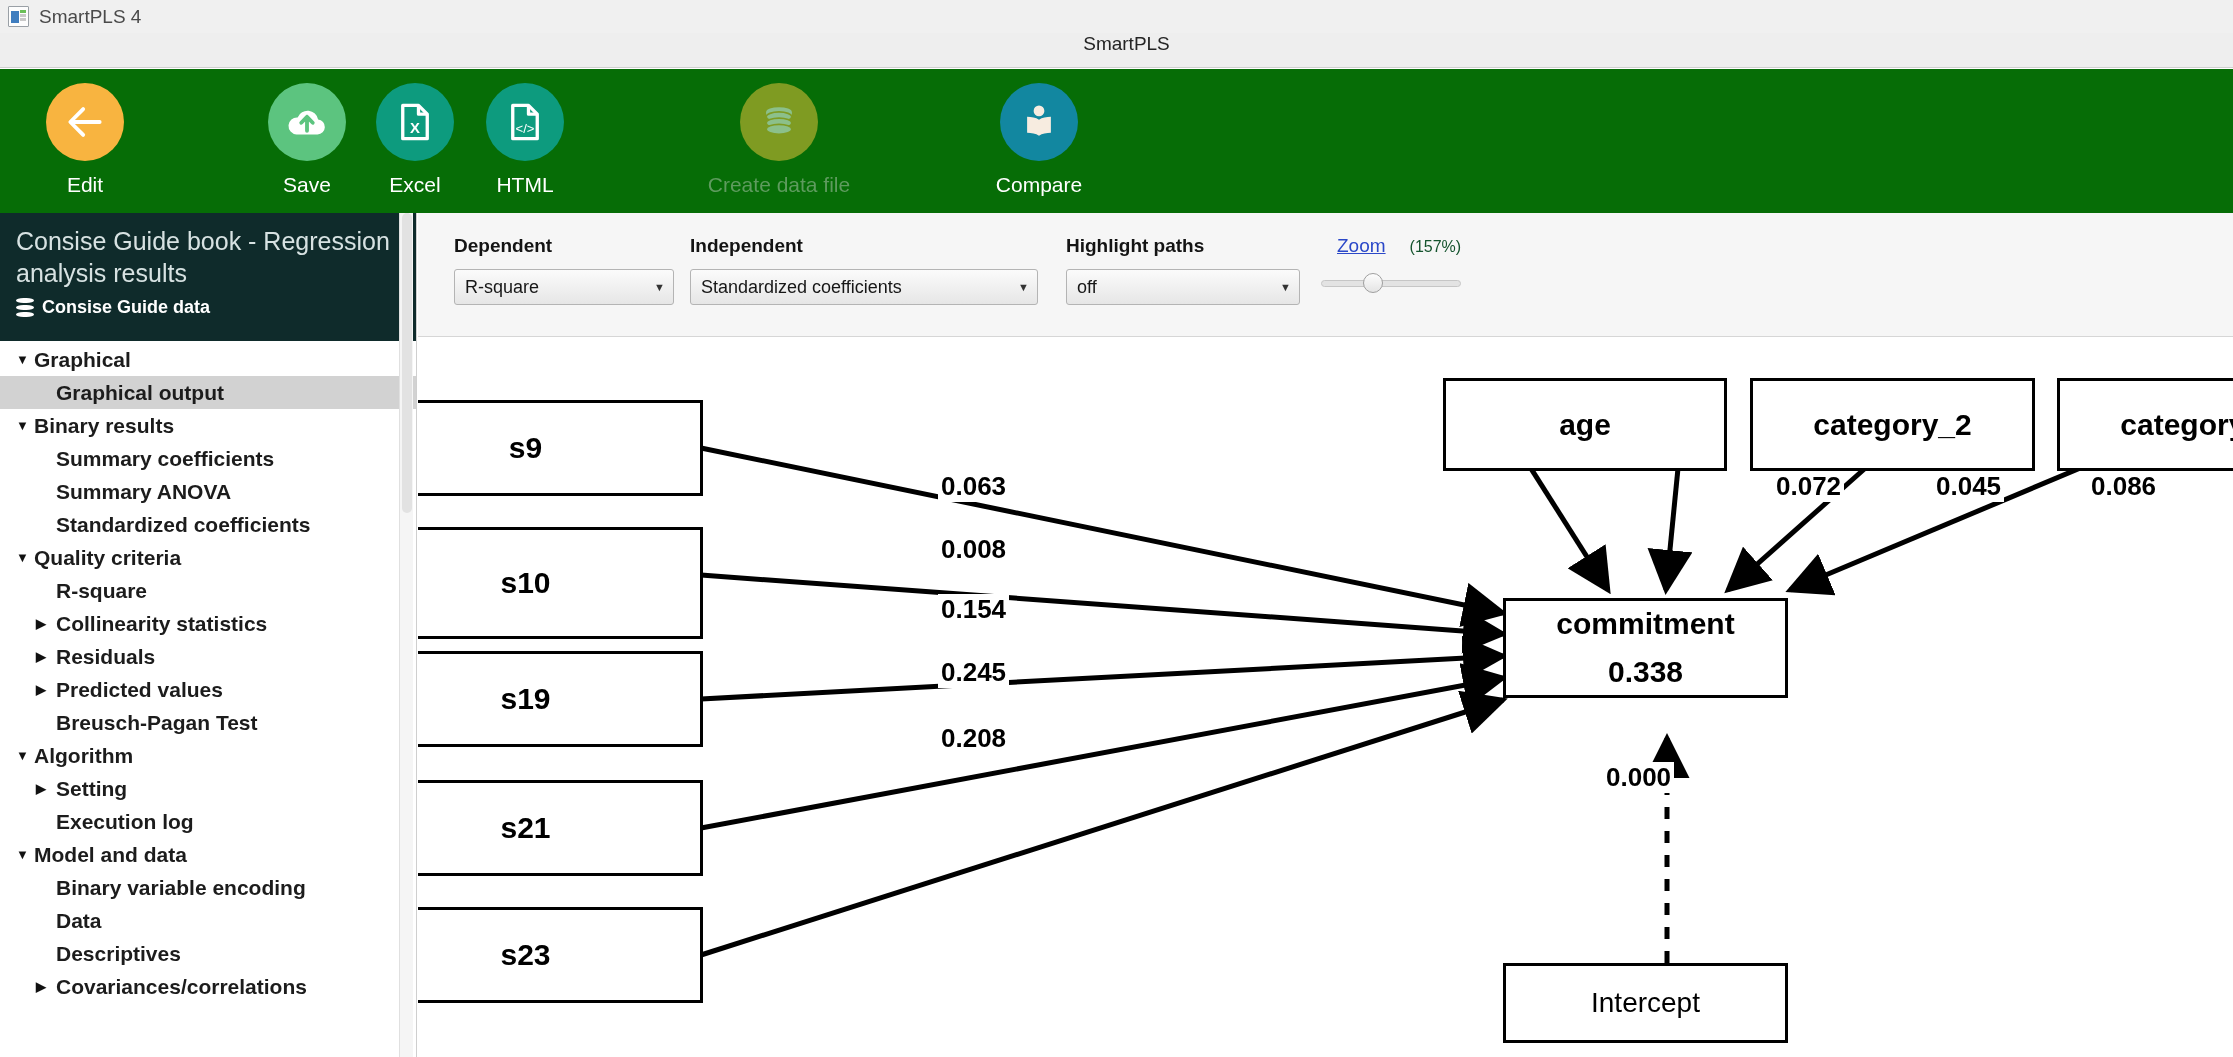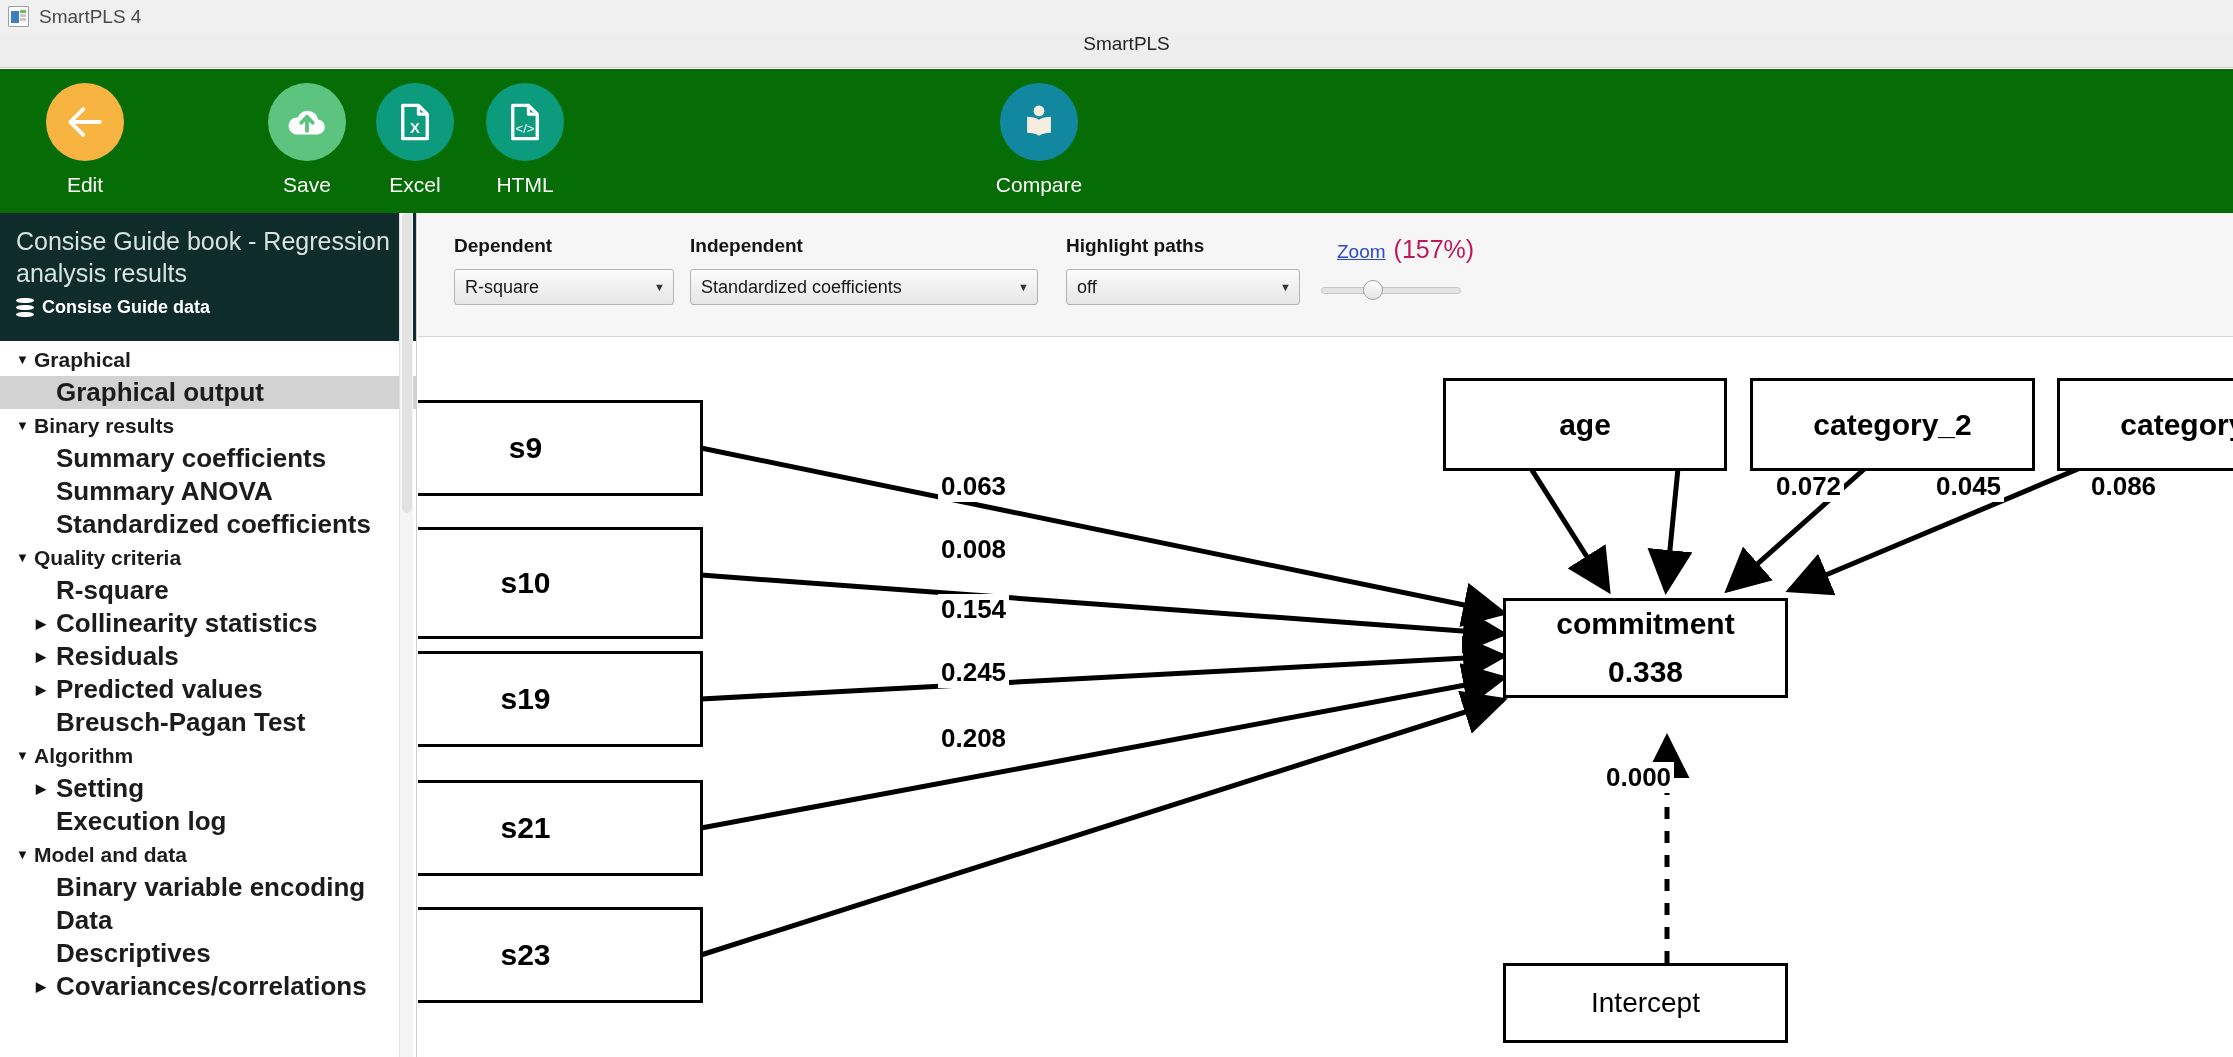--- a/index.html
+++ b/index.html
@@ -83,21 +83,21 @@
     position: absolute; left: 0; width: 18px; height: 5px;
     background: #ffffff; border-radius: 50%/60%;
   }
   .db-icon i:nth-child(1) { top: 0; }
   .db-icon i:nth-child(2) { top: 7px; }
   .db-icon i:nth-child(3) { top: 14px; }
 
   .tree { padding-top: 2px; }
   .tree-node {
     display: flex; align-items: center; height: 33px;
-    font-size: 26px; color: #1c1c1c; cursor: pointer;
+    font-size: 21px; color: #1c1c1c; cursor: pointer;
   }
   .tree-node.group { font-weight: 700; font-size: 21px; padding-left: 16px; }
   .tree-node.leaf  { font-weight: 700; padding-left: 56px; }
   .tree-node.leaf.has-arrow { padding-left: 36px; }
   .tree-node.selected { background: #d2d2d2; }
   .tri { width: 18px; flex: none; display: inline-block; font-size: 13px; color: #111; }
   .tri.down::before { content: "\25BC"; }
   .tri.right::before { content: "\25B6"; }
   .tree-node.leaf.has-arrow .tri { margin-right: 2px; }
 
@@ -121,21 +121,21 @@
     margin-top: 12px; height: 36px;
     background: linear-gradient(#fbfbfb, #e6e6e6);
     border: 1px solid #b4b4b4; border-radius: 3px;
     display: flex; align-items: center; justify-content: space-between;
     padding: 0 8px 0 10px; font-size: 18px; color: #171717; cursor: pointer;
   }
   .caret { font-size: 11px; color: #333; }
   .zoom-link {
     font-size: 19px; color: #2b48c8; text-decoration: underline; cursor: pointer;
   }
-  .zoom-pct { font-size: 25px; color: #be185d; }
+  .zoom-pct { font-size: 16px; color: #14532d; margin-left: 16px; }
   .slider { position: relative; margin-top: 16px; width: 140px; height: 20px; cursor: pointer; }
   .slider .track {
     position: absolute; left: 0; top: 7px; width: 140px; height: 7px;
     background: #e3e3e3; border: 1px solid #c6c6c6; border-radius: 4px;
   }
   .slider .knob {
     position: absolute; left: 42px; top: 0; width: 20px; height: 20px;
     border-radius: 50%; background: linear-gradient(#fdfdfd,#e4e4e4);
     border: 1px solid #9f9f9f;
   }
@@ -212,20 +212,32 @@
       <div class="circle" style="background:#0d9b7e">
         <svg width="42" height="42" viewBox="0 0 24 24">
           <path d="M5 2.5h9l5 5v14H5z" fill="none" stroke="#fff" stroke-width="1.9" stroke-linejoin="round"></path>
           <path d="M14 2.5v5h5" fill="none" stroke="#fff" stroke-width="1.9" stroke-linejoin="round"></path>
           <text x="12" y="18" font-size="7.5" font-family="Liberation Sans, sans-serif" fill="#fff" text-anchor="middle">&lt;/&gt;</text>
         </svg>
       </div>
       <div class="tool-label">HTML</div>
     </div>
 
+    <div class="tool disabled" style="left:704px">
+      <div class="circle" style="background:#7f9b22">
+        <svg width="44" height="44" viewBox="0 0 24 24">
+          <ellipse cx="12" cy="6.6" rx="7" ry="2.7" fill="#8cc08a"></ellipse>
+          <rect x="5" y="6.6" width="14" height="2.6" fill="#8cc08a"></rect>
+          <ellipse cx="12" cy="9.2" rx="7" ry="2.7" fill="#8cc08a" stroke="#7f9b22" stroke-width="0.9"></ellipse>
+          <ellipse cx="12" cy="12.6" rx="7" ry="2.7" fill="#8cc08a" stroke="#7f9b22" stroke-width="0.9"></ellipse>
+          <ellipse cx="12" cy="16.0" rx="7" ry="2.7" fill="#8cc08a" stroke="#7f9b22" stroke-width="0.9"></ellipse>
+        </svg>
+      </div>
+      <div class="tool-label">Create data file</div>
+    </div>
 
     <div class="tool" style="left:964px">
       <div class="circle" style="background:#1287a0">
         <svg width="46" height="46" viewBox="0 0 24 24">
           <circle cx="12" cy="6.2" r="2.8" fill="#f7ece0"></circle>
           <path d="M12 10.8c-1.6-1.2-4-1.6-6.2-1.6v8.4c2.2 0 4.6.4 6.2 1.6z" fill="#f7ece0"></path>
           <path d="M12 10.8c1.6-1.2 4-1.6 6.2-1.6v8.4c-2.2 0-4.6.4-6.2 1.6z" fill="#f7ece0"></path>
         </svg>
       </div>
       <div class="tool-label">Compare</div>

